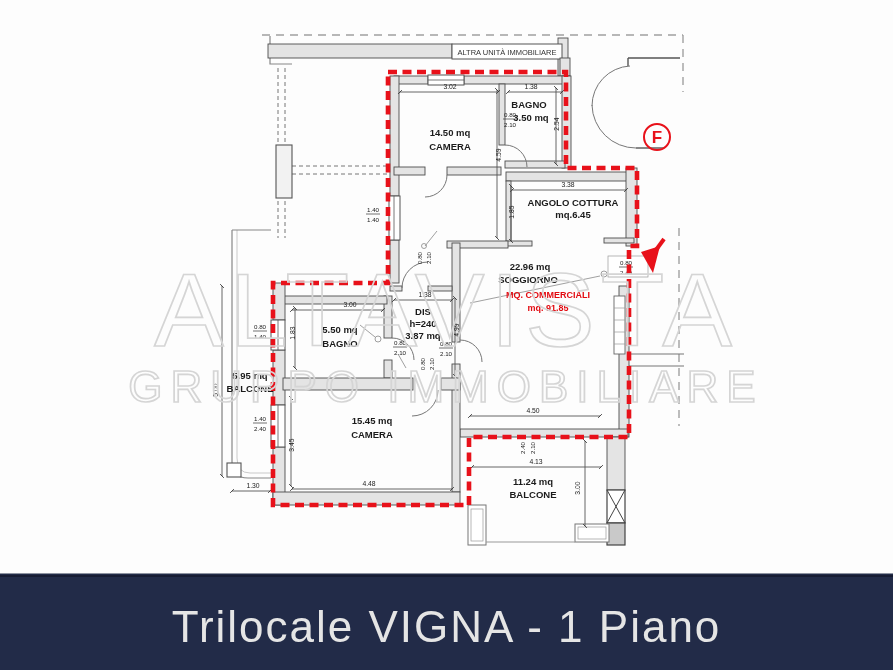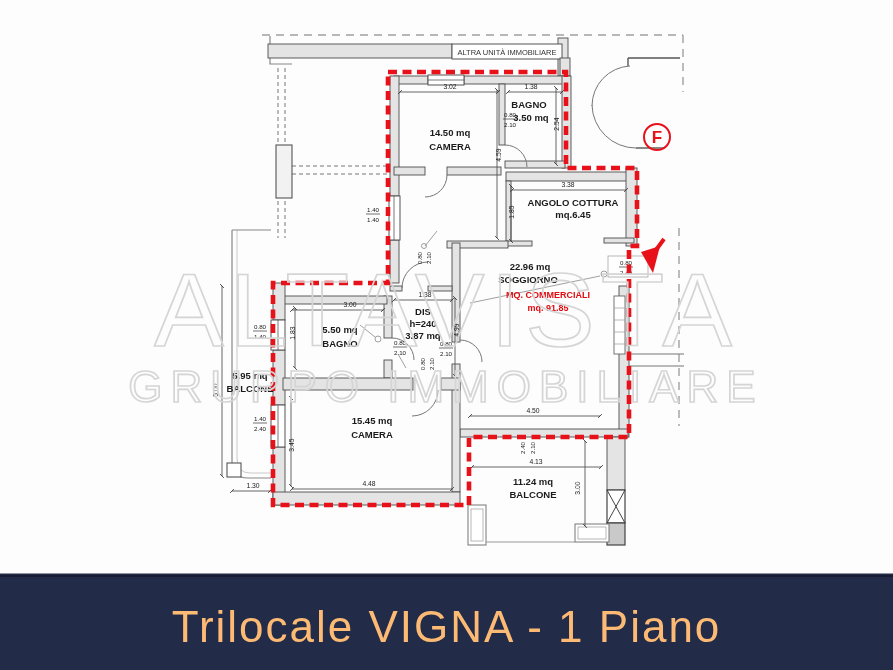--- a/index.html
+++ b/index.html
@@ -19,21 +19,21 @@
   .wwin{fill:#ffffff;stroke:#555;stroke-width:1;}
   .thin{stroke:#888;stroke-width:1.2;fill:none;}
   .dimln{stroke:#555;stroke-width:0.9;}
   .arc{stroke:#777;stroke-width:1;fill:none;}
   .frac{stroke:#333;stroke-width:0.7;}
   
   .footer{position:absolute;left:0;top:573px;width:893px;height:97px;background:#222b48;
           border-top:1px solid #8e93a0;box-sizing:border-box;
           display:flex;align-items:center;justify-content:center;}
   .footer-inner{border-top:2px solid #171c33;position:absolute;top:1px;left:0;width:100%;height:0;}
-  .footer-title{color:#fdba74;font-size:44px;font-weight:300;letter-spacing:2px;
+  .footer-title{color:#e5e5e5;font-size:44px;font-weight:300;letter-spacing:2px;
                 font-family:"Liberation Sans",sans-serif;margin-top:9px;}
 </style>
 </head>
 <body>
 
 <div class="page">
   <div class="plan-wrap">
   <svg width="893" height="573" viewBox="0 0 893 573">
     <defs>
       <marker id="tk" viewBox="0 0 10 10" refX="5" refY="5" markerWidth="7" markerHeight="7" orient="auto">

